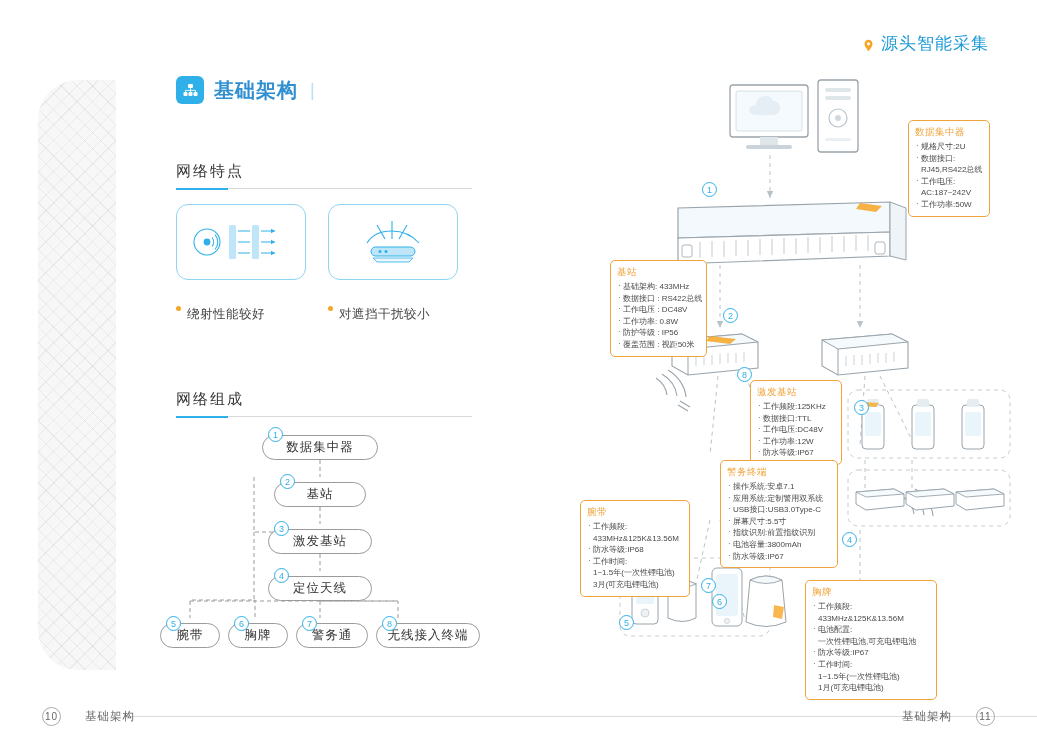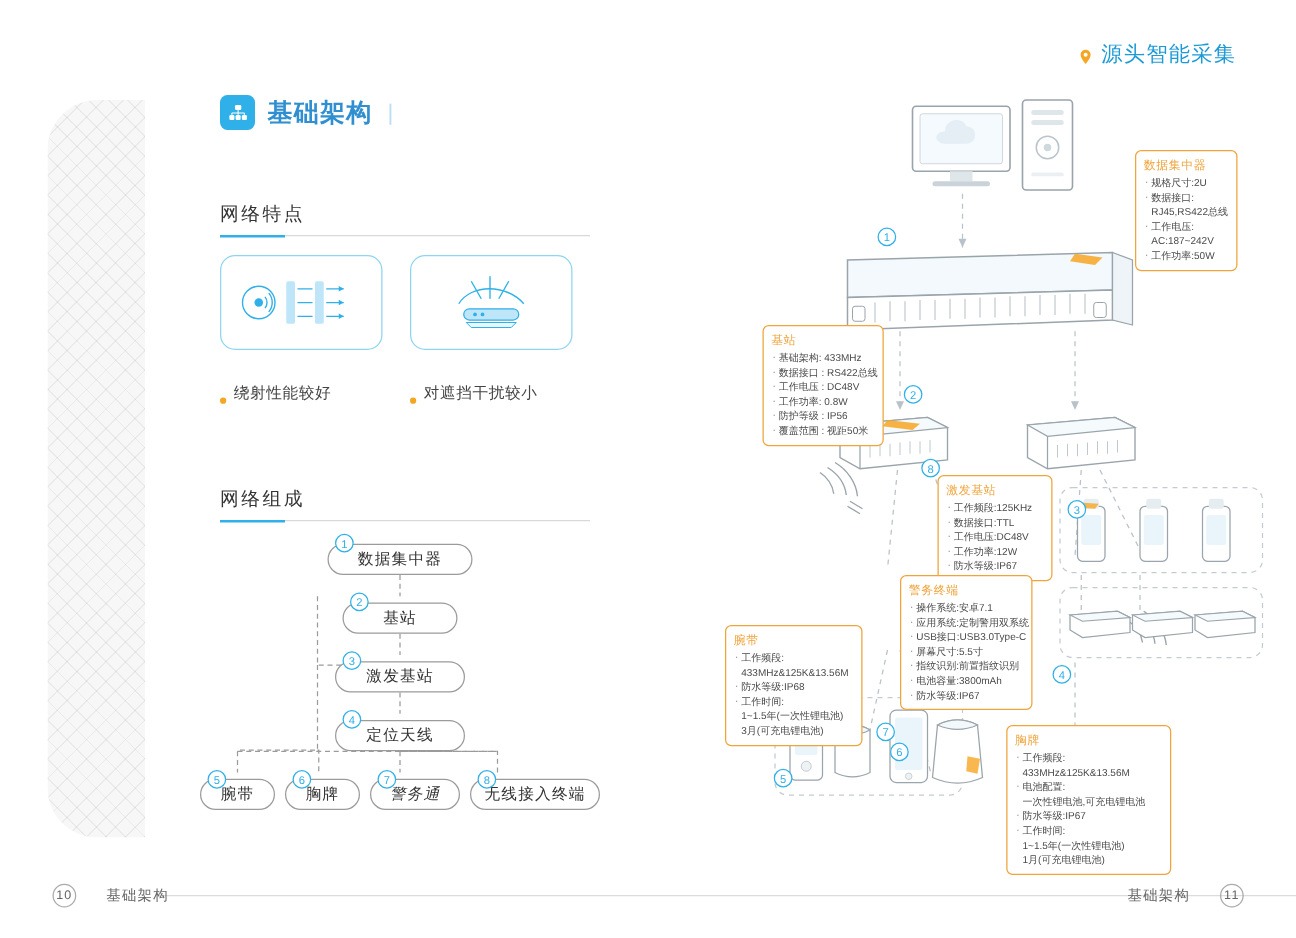--- a/index.html
+++ b/index.html
@@ -130,21 +130,21 @@
     left: 176px;
     top: 306px;
     display: flex;
     gap: 22px;
   }
   .feature-label {
     width: 130px;
     font-size: 12.5px;
     color: #444;
     display: flex;
-    align-items: flex-end;
+    align-items: flex-start;
     gap: 6px;
     letter-spacing: 0.5px;
   }
   .dot-orange {
     width: 5px; height: 5px; border-radius: 50%;
     background: #f5a623; display: inline-block;
     flex: none;
   }
 
   
@@ -362,21 +362,21 @@
     <div class="node" style="left:10px; top:203px; width:60px;">
       <span>腕带</span>
     </div>
     <div class="step-badge" style="left:16px; top:196px;">5</div>
 
     <div class="node" style="left:78px; top:203px; width:60px;">
       <span>胸牌</span>
     </div>
     <div class="step-badge" style="left:84px; top:196px;">6</div>
 
-    <div class="node" style="left:146px; top:203px; width:72px;font-style:italic;">
+    <div class="node" style="left:146px; top:203px; width:72px;">
       <span>警务通</span>
     </div>
     <div class="step-badge" style="left:152px; top:196px;">7</div>
 
     <div class="node" style="left:226px; top:203px; width:104px;">
       <span>无线接入终端</span>
     </div>
     <div class="step-badge" style="left:232px; top:196px;">8</div>
   </div>
 
@@ -541,21 +541,21 @@
       <div class="co-title">激发基站</div>
       <ul>
         <li>工作频段:125KHz</li>
         <li>数据接口:TTL</li>
         <li>工作电压:DC48V</li>
         <li>工作功率:12W</li>
         <li>防水等级:IP67</li>
       </ul>
     </div>
 
-    <div class="callout" style="left:160px; top:400px; width:106px;">
+    <div class="callout" style="left:160px; top:400px; width:118px;">
       <div class="co-title">警务终端</div>
       <ul>
         <li>操作系统:安卓7.1</li>
         <li>应用系统:定制警用双系统</li>
         <li>USB接口:USB3.0Type-C</li>
         <li>屏幕尺寸:5.5寸</li>
         <li>指纹识别:前置指纹识别</li>
         <li>电池容量:3800mAh</li>
         <li>防水等级:IP67</li>
       </ul>

